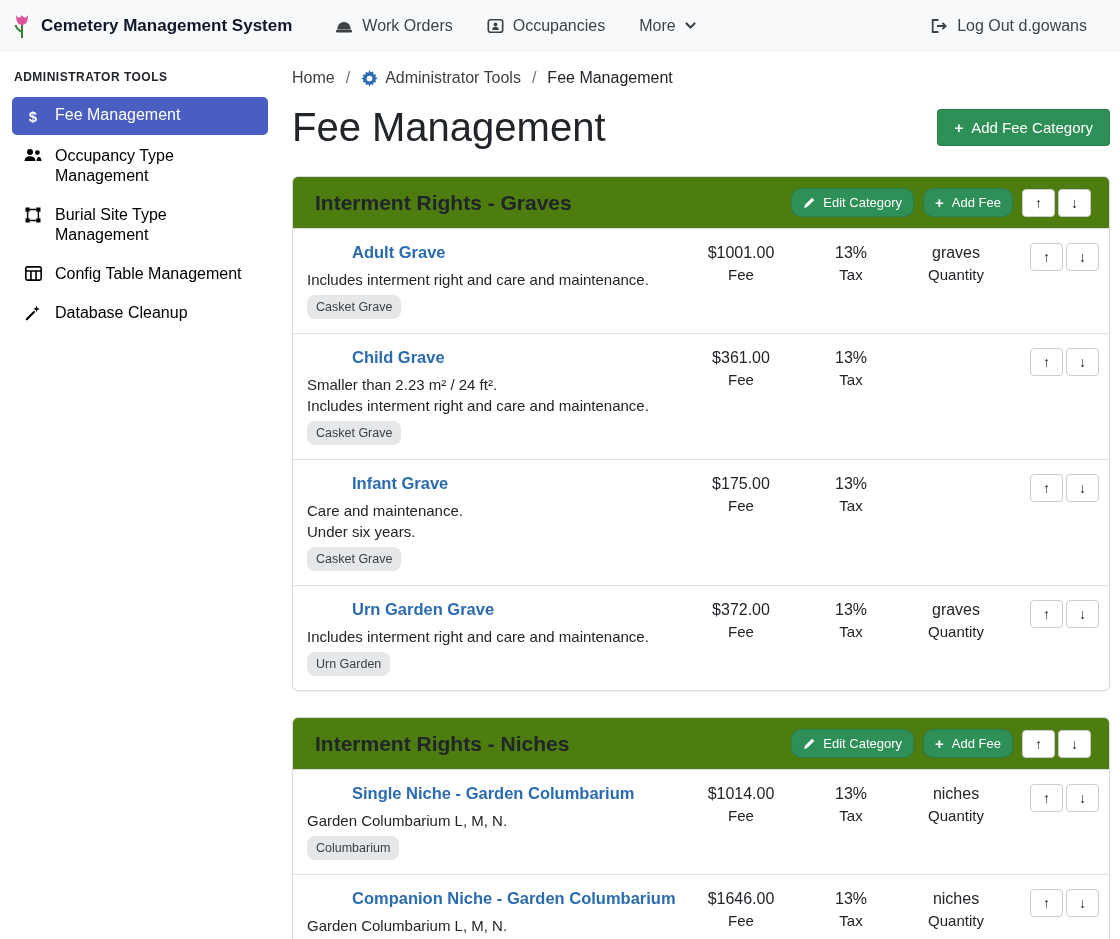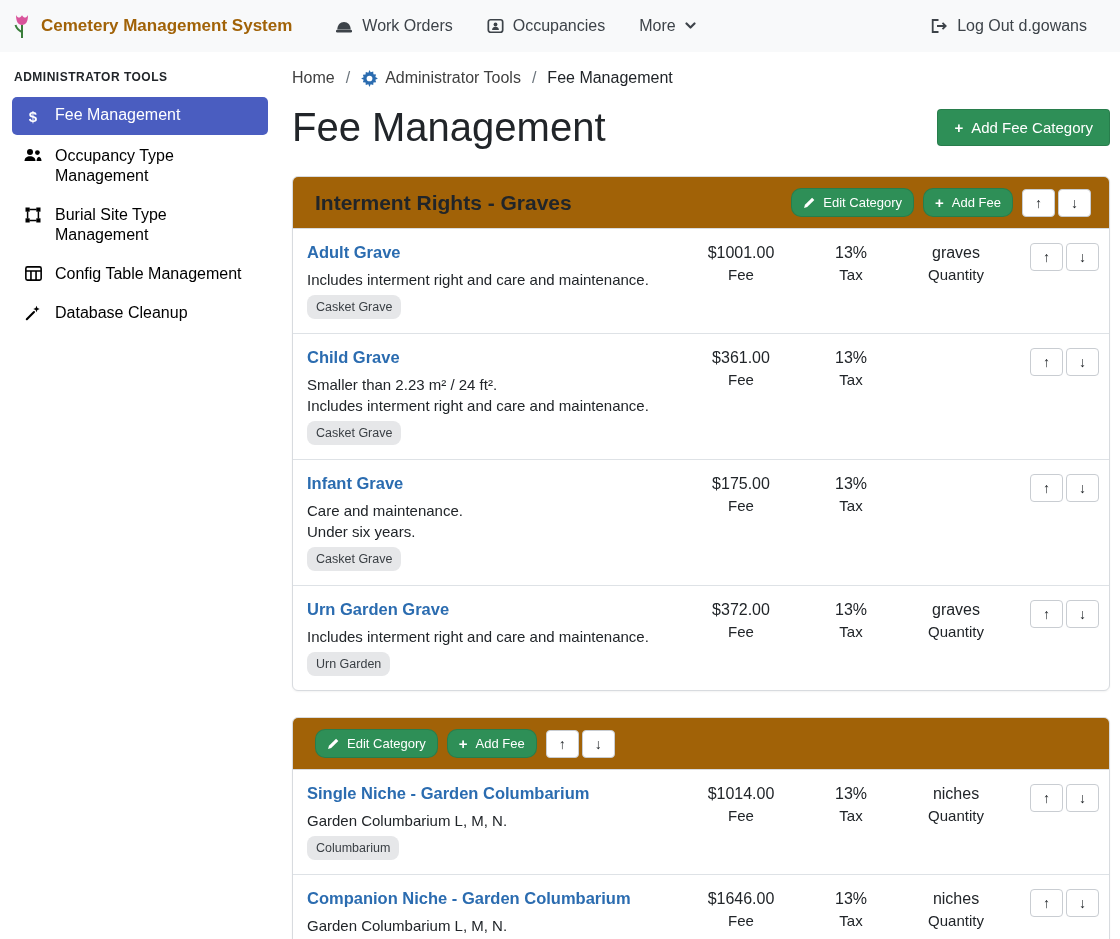--- a/index.html
+++ b/index.html
@@ -13,21 +13,21 @@
   
   .navbar {
     height: 52px;
     background: #f8f9fa;
     display: flex;
     align-items: center;
     padding: 0 16px 0 12px;
   }
   .brand {
     display: flex; align-items: center; gap: 9px;
-    font-size: 17px; font-weight: bold; color: #a16207;
+    font-size: 17px; font-weight: bold; color: #0f172a;
     margin-right: 26px; cursor: pointer;
   }
   .nav-link {
     display: flex; align-items: center; gap: 9px;
     color: #3d4349; font-size: 16px;
     margin: 0 17px; cursor: pointer; background: none; border: none;
     font-family: inherit;
     text-align: right;
   }
   .navbar-right { margin-left: auto; }
@@ -83,38 +83,38 @@
   }
   .btn-group { display: inline-flex; gap: 3px; }
 
   
   .card {
     border: 1px solid #d8dbdf; border-radius: 6px;
     box-shadow: 0 1px 2px rgba(0,0,0,.05);
     margin-bottom: 26px; overflow: hidden; background: #fff;
   }
   .card-header {
-    background: #a16207; border-bottom: 1px solid #d8dbdf;
+    background: #4d7c0f; border-bottom: 1px solid #d8dbdf;
     display: flex; align-items: center; gap: 9px;
     padding: 11px 18px 11px 22px;
   }
   .card-title { flex: 1; font-size: 21px; font-weight: 600; color: #212529; }
 
   
   .fee-row {
     display: grid;
     grid-template-columns: 1fr 120px 100px 110px 88px;
     padding: 14px 10px 14px 14px;
     border-bottom: 1px solid #dee2e6;
   }
   .fee-row:last-child { border-bottom: none; }
   .fee-name {
     display: inline-block;
     color: #2b6cb0; font-size: 16.5px; font-weight: 600;
-    text-decoration: none; cursor: pointer; margin-bottom: 5px;
+    text-decoration: none; cursor: pointer; margin-bottom: 5px; margin-left: 45px;
   }
   .fee-desc { font-size: 15px; color: #212529; margin: 4px 0; }
   .badge-wrap { margin-top: 7px; }
   .badge {
     display: inline-block; background: #e6e7e9; color: #3a3f44;
     font-size: 12.5px; padding: 5px 9px; border-radius: 8px;
   }
   .stat { text-align: center; padding-top: 1px; }
   .stat-value { font-size: 16px; color: #212529; }
   .stat-label { font-size: 15px; color: #212529; margin-top: 4px; }
@@ -363,20 +363,21 @@
         </div>
         <div class="row-arrows">
           <button class="btn-white"><span>↑</span></button>
           <button class="btn-white"><span>↓</span></button>
         </div>
       </div>
     </div>
 
     <div class="card">
       <div class="card-header">
+        <div class="card-title">Interment Rights - Niches</div>
         <button class="btn btn-green btn-sm">
           <span class="icon">
             <svg width="12" height="12" viewBox="0 0 16 16">
                 <path fill="#fff" d="M12.1 0.9 L15.1 3.9 L5.6 13.4 L1.4 14.6 L2.6 10.4 Z"></path>
               </svg>
           </span>
           <span>Edit Category</span>
         </button>
         <button class="btn btn-green btn-sm">
           <span class="plus-glyph">+</span>

